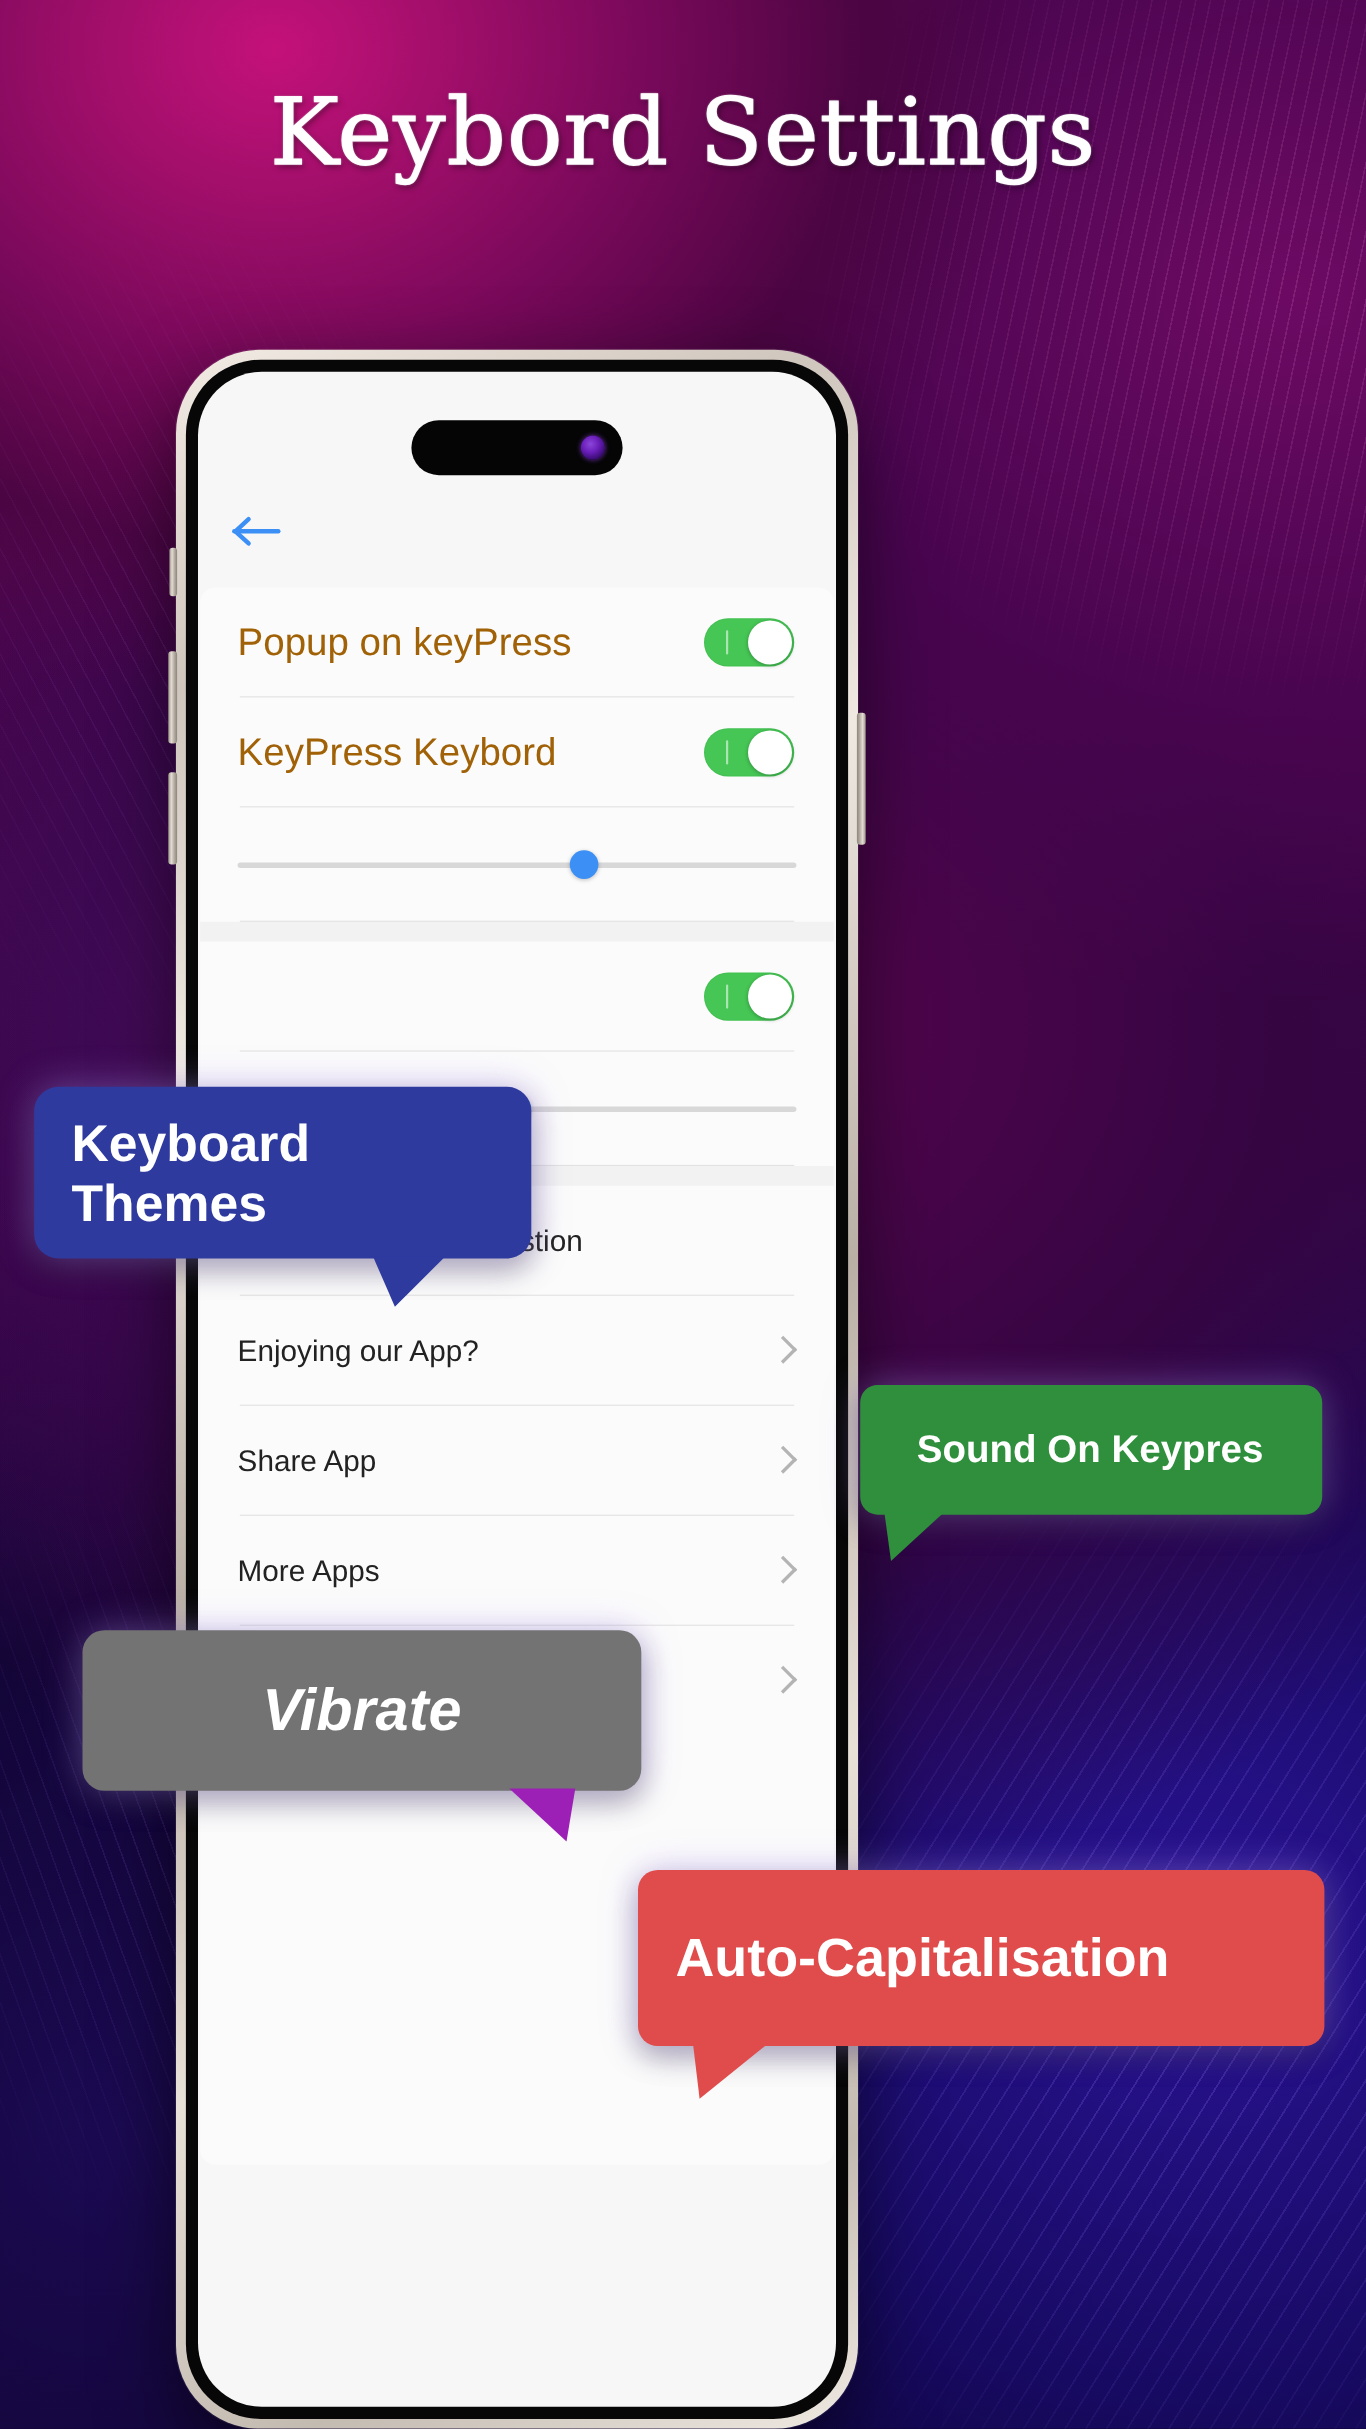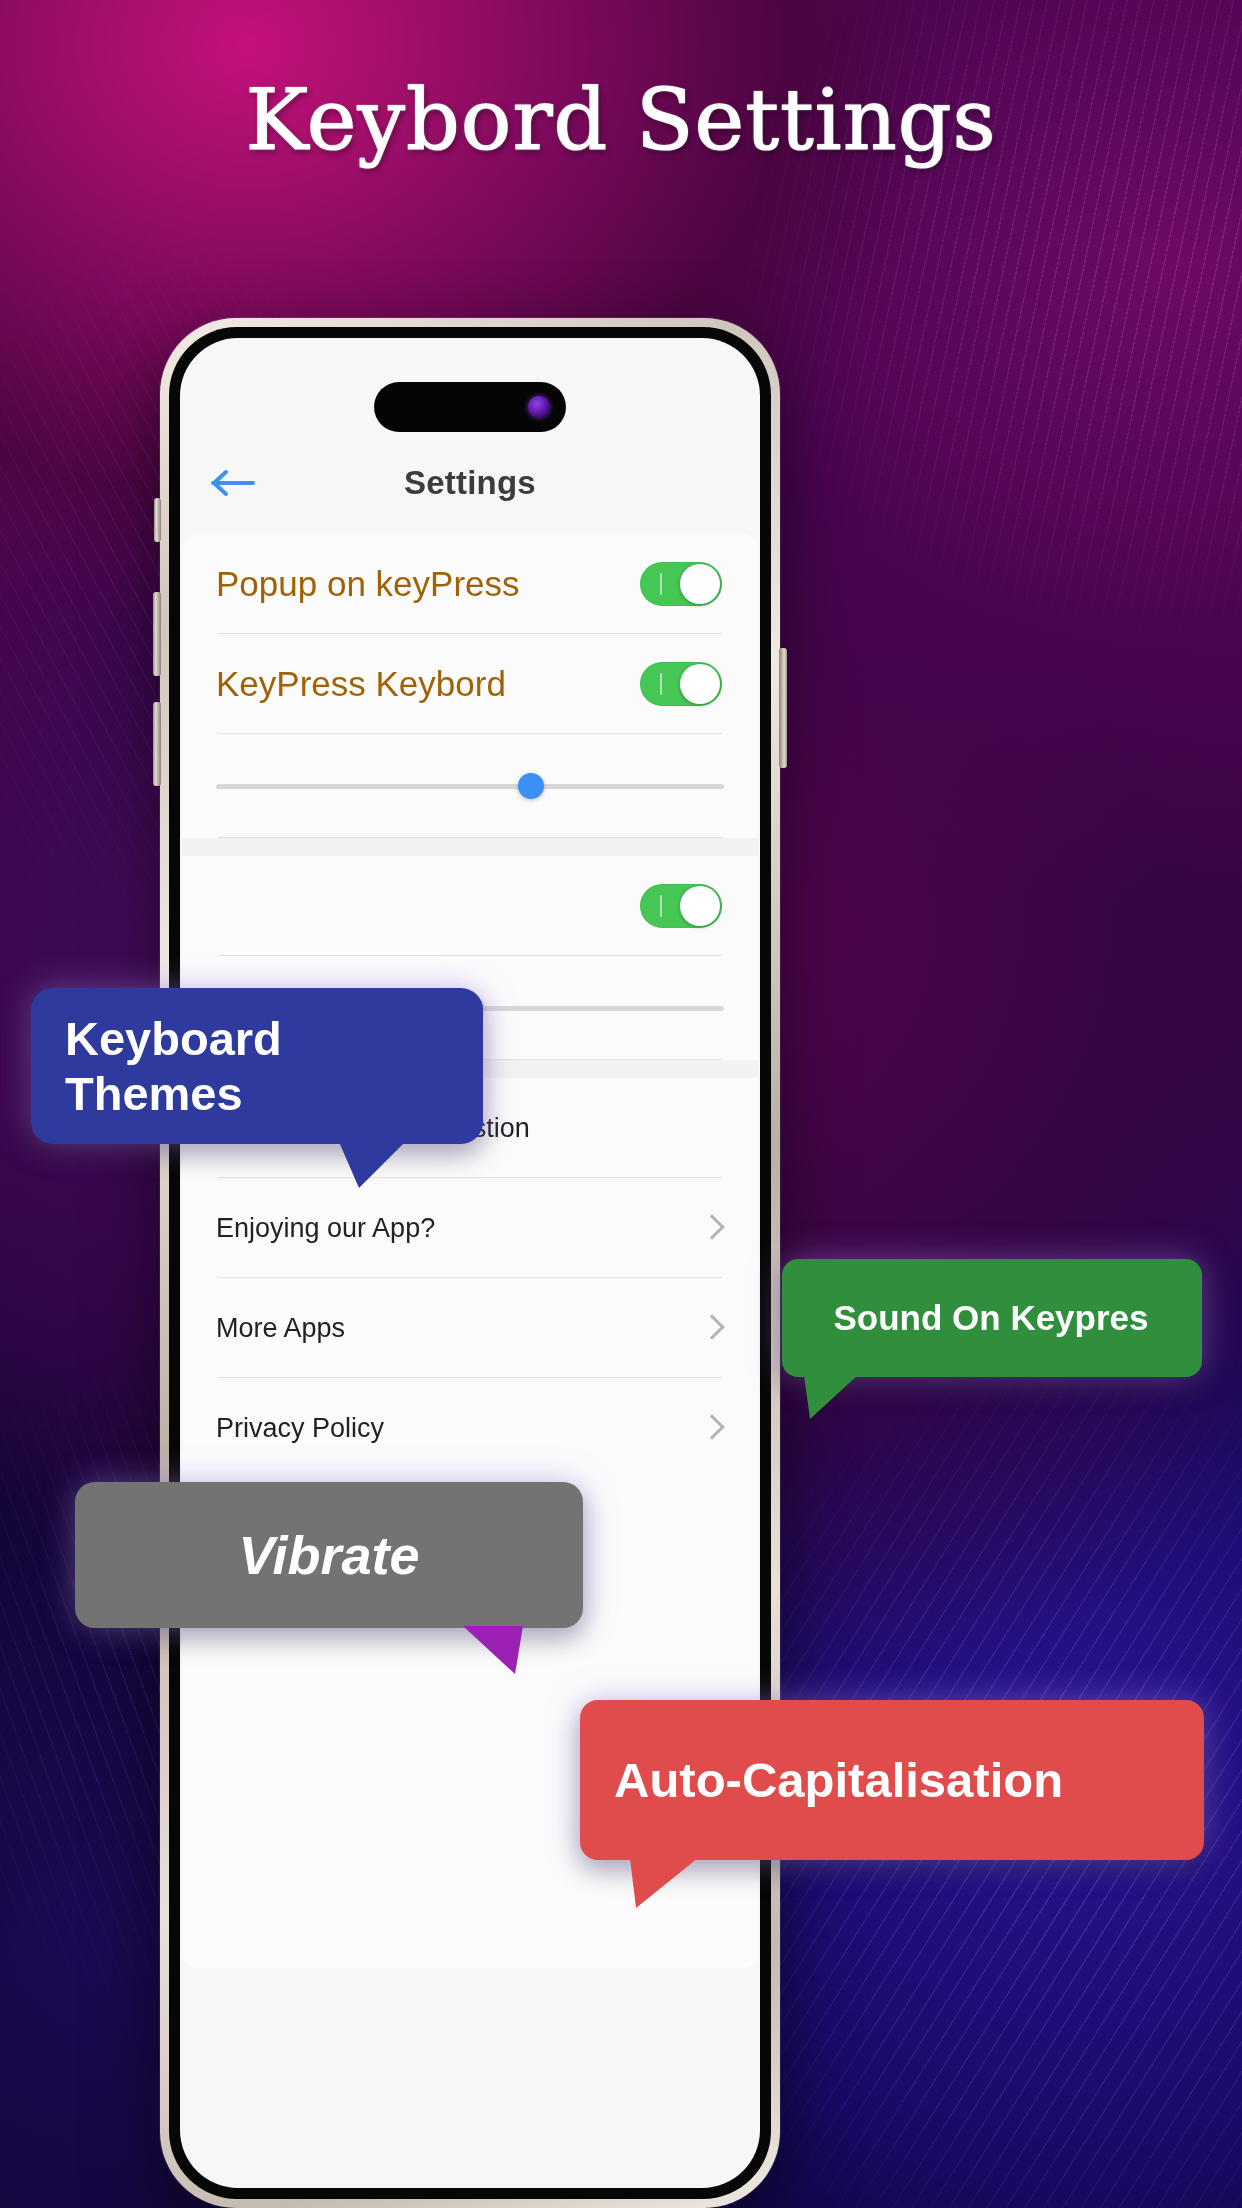--- a/index.html
+++ b/index.html
@@ -293,21 +293,20 @@
         <div class="lens"></div>
       </div>
 
       <div id="app-header">
         <div id="back-arrow">
           <svg viewBox="0 0 46 30" width="46" height="30" aria-hidden="true">
             <path d="M3 15 H43" stroke="#3b8ff5" stroke-width="4" stroke-linecap="round" fill="none"></path>
             <path d="M16 4 L4 15 L16 26" stroke="#3b8ff5" stroke-width="4" stroke-linecap="round" stroke-linejoin="round" fill="none"></path>
           </svg>
         </div>
-        <div id="app-title">Settings</div>
       </div>
 
       <div id="settings-card">
 
         <div class="row">
           <span class="label">Popup on keyPress</span>
           <div class="toggle">
             <span class="tick"></span>
             <span class="knob"></span>
           </div>
@@ -356,20 +355,25 @@
           <span class="label">Feedback and Suggestion</span>
           <div class="sep"></div>
         </div>
 
         <div class="row small">
           <span class="label">Enjoying our App?</span>
           <span class="chev"></span>
           <div class="sep"></div>
         </div>
 
+        <div class="row small">
+          <span class="label">Share App</span>
+          <span class="chev"></span>
+          <div class="sep"></div>
+        </div>
 
         <div class="row small">
           <span class="label">More Apps</span>
           <span class="chev"></span>
           <div class="sep"></div>
         </div>
 
         <div class="row small">
           <span class="label">Privacy Policy</span>
           <span class="chev"></span>

